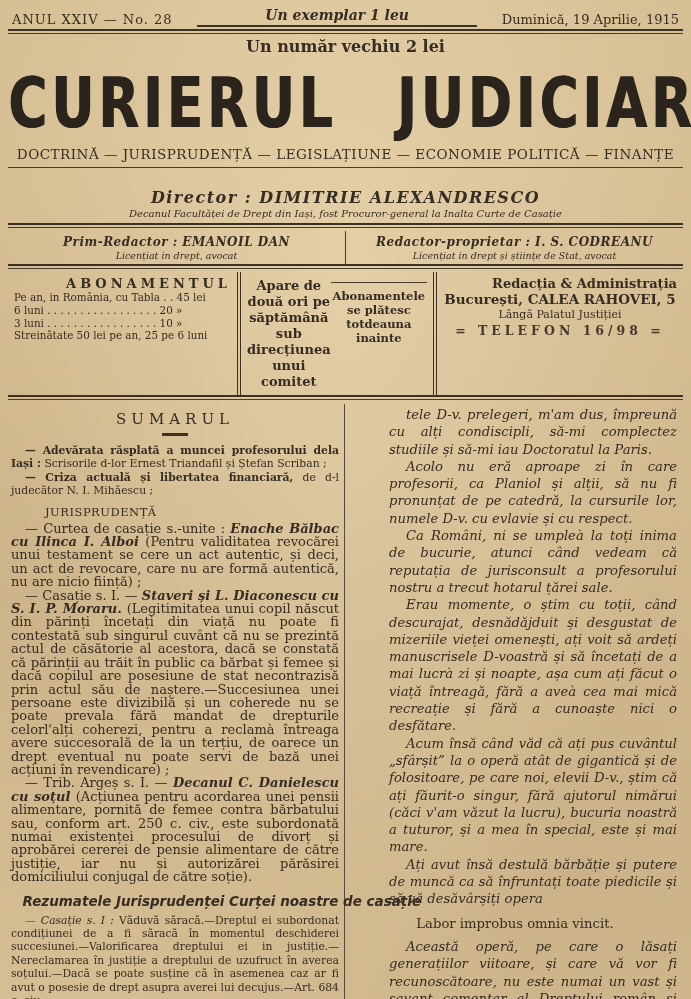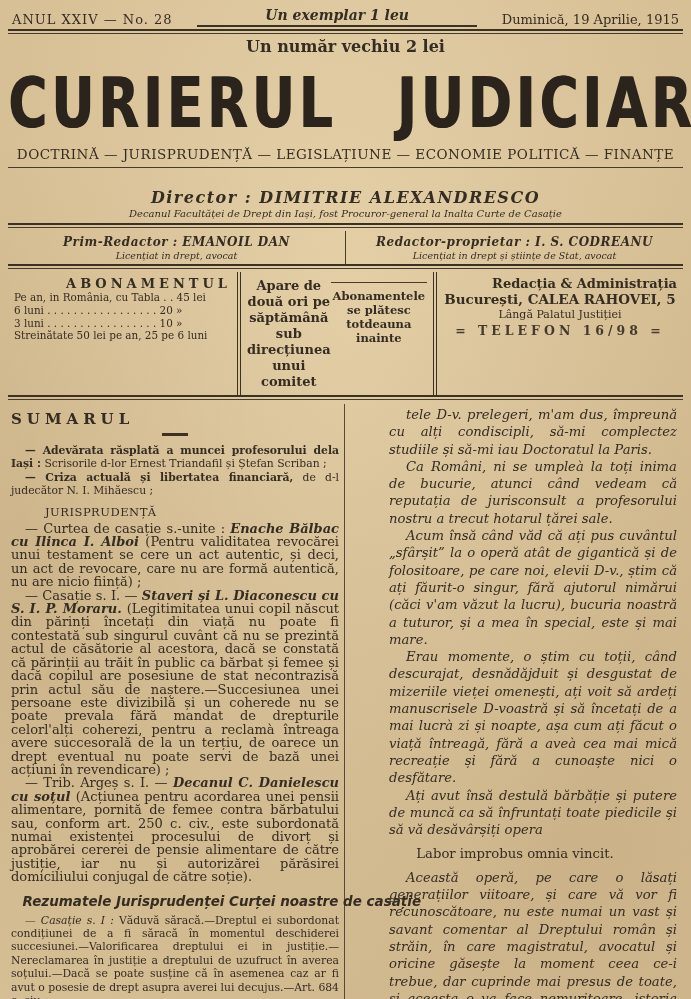--- a/index.html
+++ b/index.html
@@ -61,21 +61,21 @@
   .addr2 { text-align:center; font-weight:bold; font-size:13.5px; }
   .addr3 { text-align:center; font-size:11px; margin-top:1px; }
   .addr4 { text-align:center; font-weight:bold; font-size:12.5px; letter-spacing:4px; margin-top:2px; color:#453a2b; }
 
   
   .bodycols { display:flex; margin-top:4px; height:703px; }
   .col { width:337px; padding:2px 5px 0 3px; }
   .col-left { border-right:1px solid #55483a; }
   .col-right { padding-left:8px; }
 
-  .sumar-title { text-align:left; font-weight:bold; font-size:15px; letter-spacing:5px; margin-top:4px; }
+  .sumar-title { text-align:center; font-weight:normal; font-size:15px; letter-spacing:5px; margin-top:4px; }
   .dash { width:26px; border-top:3px solid #3c3224; margin:5px auto 8px auto; }
 
   .sum-p { font-size:10.8px; line-height:13.4px; text-align:justify; text-indent:14px; }
   .sum-p .lead { font-weight:bold; }
 
   .jx-head { font-size:11.5px; letter-spacing:.5px; margin:7px 0 3px 34px; }
   .jx { font-size:13px; line-height:13.4px; text-align:justify; text-indent:14px; }
   .jx i { font-weight:bold; }
 
   .rez-head { font-family:"DejaVu Sans", sans-serif; font-weight:bold; font-style:italic; font-size:14.5px; text-align:center; margin:9px 0 5px 0; transform:scaleX(.93); white-space:nowrap; }
@@ -182,23 +182,24 @@
       <div class="art-rule"></div>
 
       <div class="headline">
         <span>Adevărata răsplată a muncei Profesorului dela Iași</span><sup>¹)</sup>
       </div>
 
     </div>
 
     <div class="col col-right letter">
       <p>tele D-v. prelegeri, m'am dus, împreună cu alți condiscipli, să-mi complectez studiile și să-mi iau Doctoratul la Paris.</p>
+      <p>Acolo nu eră aproape zi în care profesorii, ca Planiol și alții, să nu fi pronunțat de pe catedră, la cursurile lor, numele D-v. cu evlavie și cu respect.</p>
       <p>Ca Români, ni se umpleà la toți inima de bucurie, atunci când vedeam că reputația de jurisconsult a profesorului nostru a trecut hotarul țărei sale.</p>
+      <p>Erau momente, o știm cu toții, când descurajat, desnădăjduit și desgustat de mizeriile vieței omenești, ați voit să ardeți manuscrisele D-voastră și să încetați de a mai lucrà zi și noapte, așa cum ați făcut o viață întreagă, fără a aveà cea mai mică recreație și fără a cunoaște nici o desfătare.</p>
       <p>Acum însă când văd că ați pus cuvântul „sfârșit” la o operă atât de gigantică și de folositoare, pe care noi, elevii D-v., știm că ați făurit-o singur, fără ajutorul nimărui (căci v'am văzut la lucru), bucuria noastră a tuturor, și a mea în special, este și mai mare.</p>
-      <p>Erau momente, o știm cu toții, când descurajat, desnădăjduit și desgustat de mizeriile vieței omenești, ați voit să ardeți manuscrisele D-voastră și să încetați de a mai lucrà zi și noapte, așa cum ați făcut o viață întreagă, fără a aveà cea mai mică recreație și fără a cunoaște nici o desfătare.</p>
       <p>Ați avut însă destulă bărbăție și putere de muncă ca să înfruntați toate piedicile și să vă desăvârșiți opera</p>
       <p class="latin">Labor improbus omnia vincit.</p>
       <p>Această operă, pe care o lăsați generațiilor viitoare, și care vă vor fi recunoscătoare, nu este numai un vast și savant comentar al Dreptului român și străin, în care magistratul, avocatul și oricine găsește la moment ceea ce-i trebue, dar cuprinde mai presus de toate, și aceasta o va face nemuritoare, istoria instituțiilor noastre juridice.</p>
 
     </div>
 
   </div>
 </div>
 
 </body></html>

